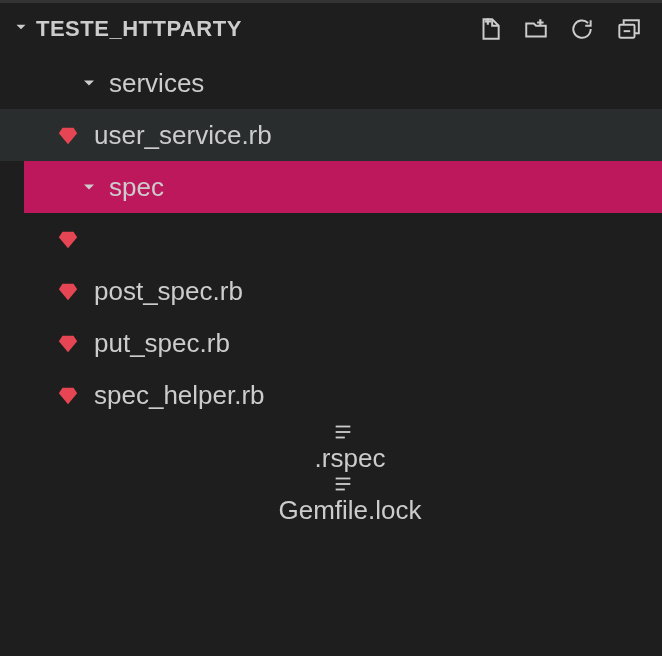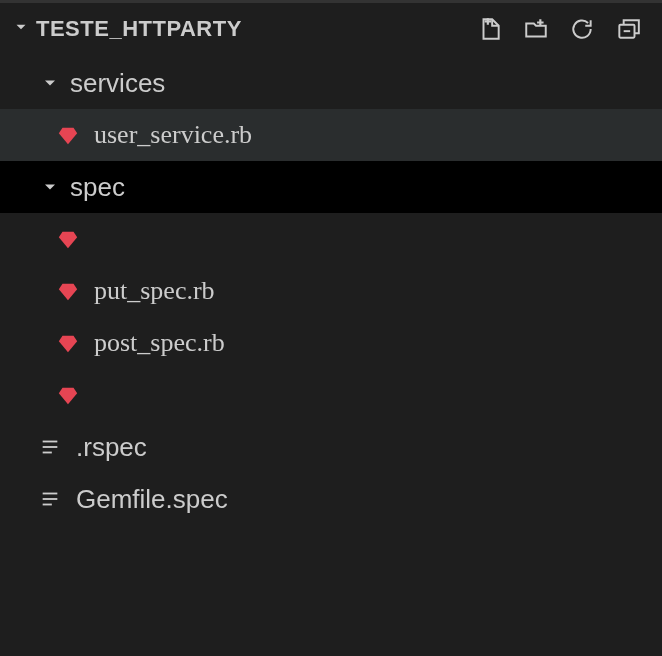--- a/index.html
+++ b/index.html
@@ -68,34 +68,35 @@
     .tree {
       padding-top: 2px;
     }
     .tree-row {
       display: flex;
       align-items: center;
       height: 52px;
       cursor: pointer;
     }
     .tree-row.depth-1 {
-      padding-left: 38px;
+      padding-left: 53px;
+      margin-left: 24px;
     }
     .tree-row.depth-2 {
       padding-left: 56px;
-      font-family: Liberation Serif, serif;
     }
     .tree-row.depth-file-1 {
       padding-left: 38px;
+      flex-direction: column;
     }
     .tree-row.highlight {
       background: #2a2d2e;
     }
     .tree-row.selected {
-      background: #000000;
+      background: #be185d;
     }
     .folder-chevron {
       display: inline-flex;
       width: 24px;
       height: 24px;
       align-items: center;
       justify-content: center;
       margin-right: 8px;
     }
     .folder-chevron svg {
@@ -205,38 +206,39 @@
         </svg>
     </span>
   </div>
 
   <div class="tree-row depth-2">
     <span class="file-icon">
       <svg class="ruby-icon" viewBox="0 0 24 24">
           <path fill="#e64553" d="M6 4 L18 4 L22 10 L12 22 L2 10 Z"></path>
         </svg>
     </span>
+    <span class="tree-label">post_spec.rb</span>
+  </div>
+
+  <div class="tree-row depth-2">
+    <span class="file-icon">
+      <svg class="ruby-icon" viewBox="0 0 24 24">
+          <path fill="#e64553" d="M6 4 L18 4 L22 10 L12 22 L2 10 Z"></path>
+        </svg>
+    </span>
     <span class="tree-label">put_spec.rb</span>
   </div>
 
   <div class="tree-row depth-2">
     <span class="file-icon">
       <svg class="ruby-icon" viewBox="0 0 24 24">
           <path fill="#e64553" d="M6 4 L18 4 L22 10 L12 22 L2 10 Z"></path>
         </svg>
     </span>
-    <span class="tree-label">post_spec.rb</span>
-  </div>
-
-  <div class="tree-row depth-2">
-    <span class="file-icon">
-      <svg class="ruby-icon" viewBox="0 0 24 24">
-          <path fill="#e64553" d="M6 4 L18 4 L22 10 L12 22 L2 10 Z"></path>
-        </svg>
-    </span>
+    <span class="tree-label">spec_helper.rb</span>
   </div>
 
   <div class="tree-row depth-file-1">
     <span class="file-icon text-file-icon">
       <svg width="22" height="22" viewBox="0 0 24 24">
           <line x1="4" y1="6" x2="20" y2="6"></line>
           <line x1="4" y1="12" x2="20" y2="12"></line>
           <line x1="4" y1="18" x2="14" y2="18"></line>
         </svg>
     </span>
@@ -245,16 +247,16 @@
 
 
   <div class="tree-row depth-file-1">
     <span class="file-icon text-file-icon">
       <svg width="22" height="22" viewBox="0 0 24 24">
           <line x1="4" y1="6" x2="20" y2="6"></line>
           <line x1="4" y1="12" x2="20" y2="12"></line>
           <line x1="4" y1="18" x2="14" y2="18"></line>
         </svg>
     </span>
-    <span class="tree-label">Gemfile.spec</span>
+    <span class="tree-label">Gemfile.lock</span>
   </div>
 
 </div>
 
 </body></html>

